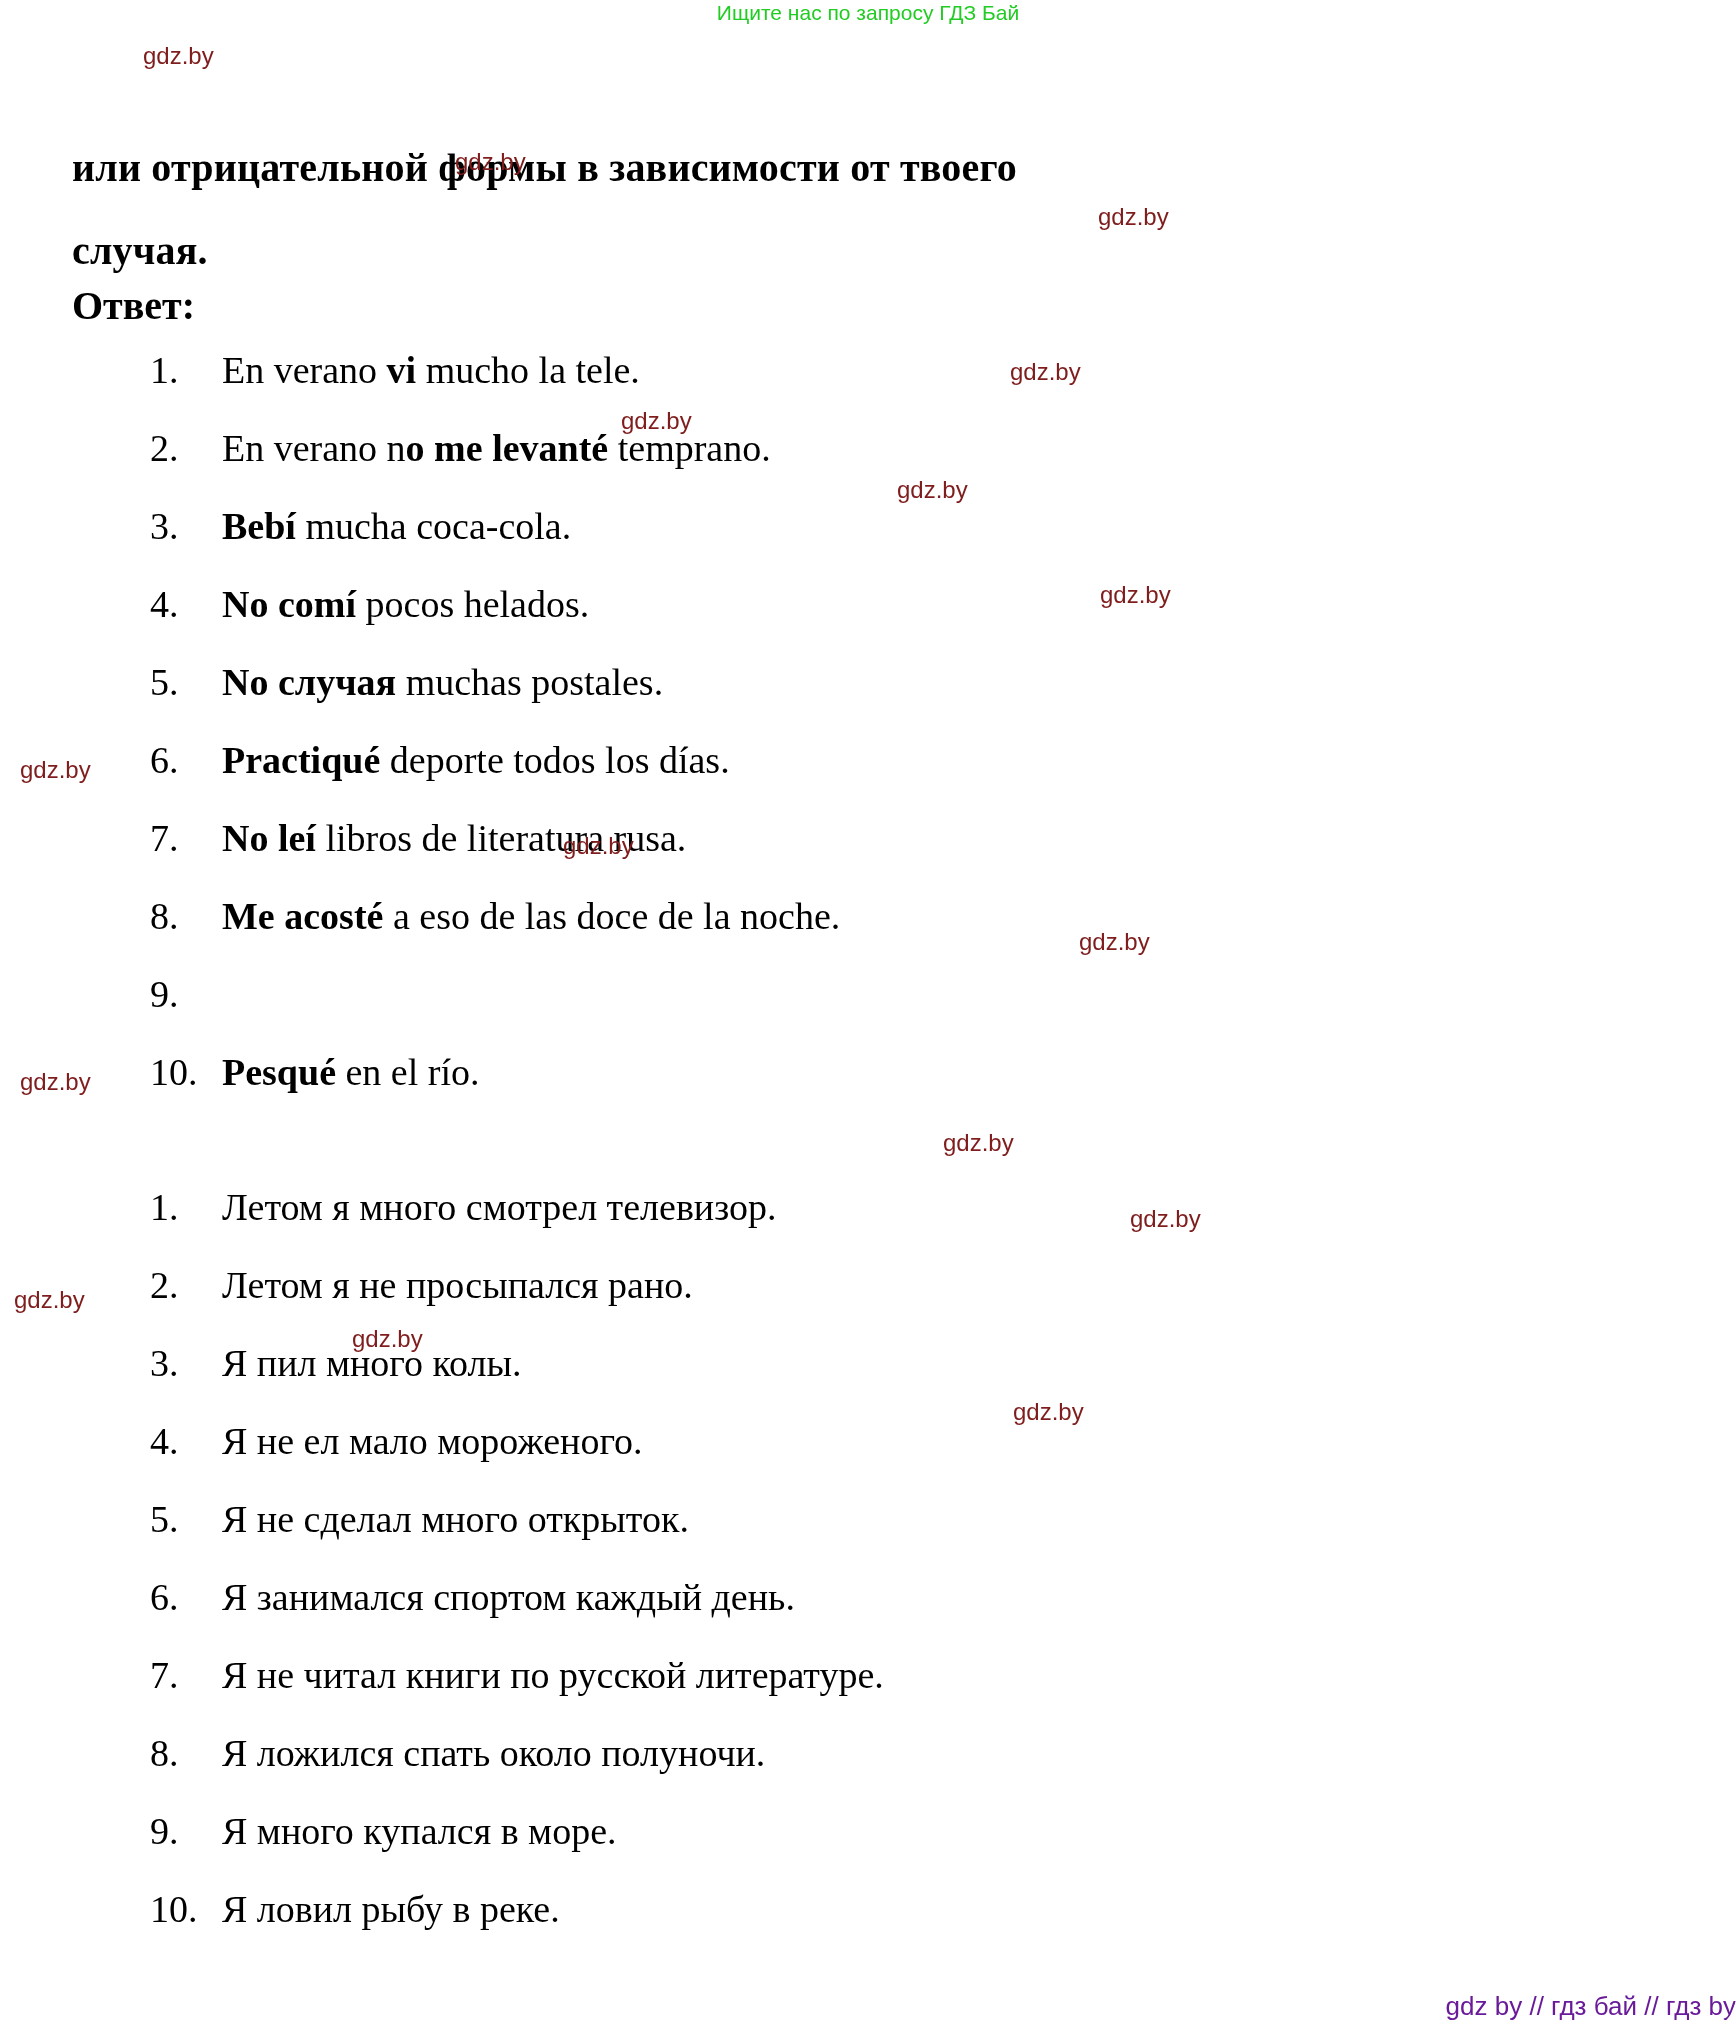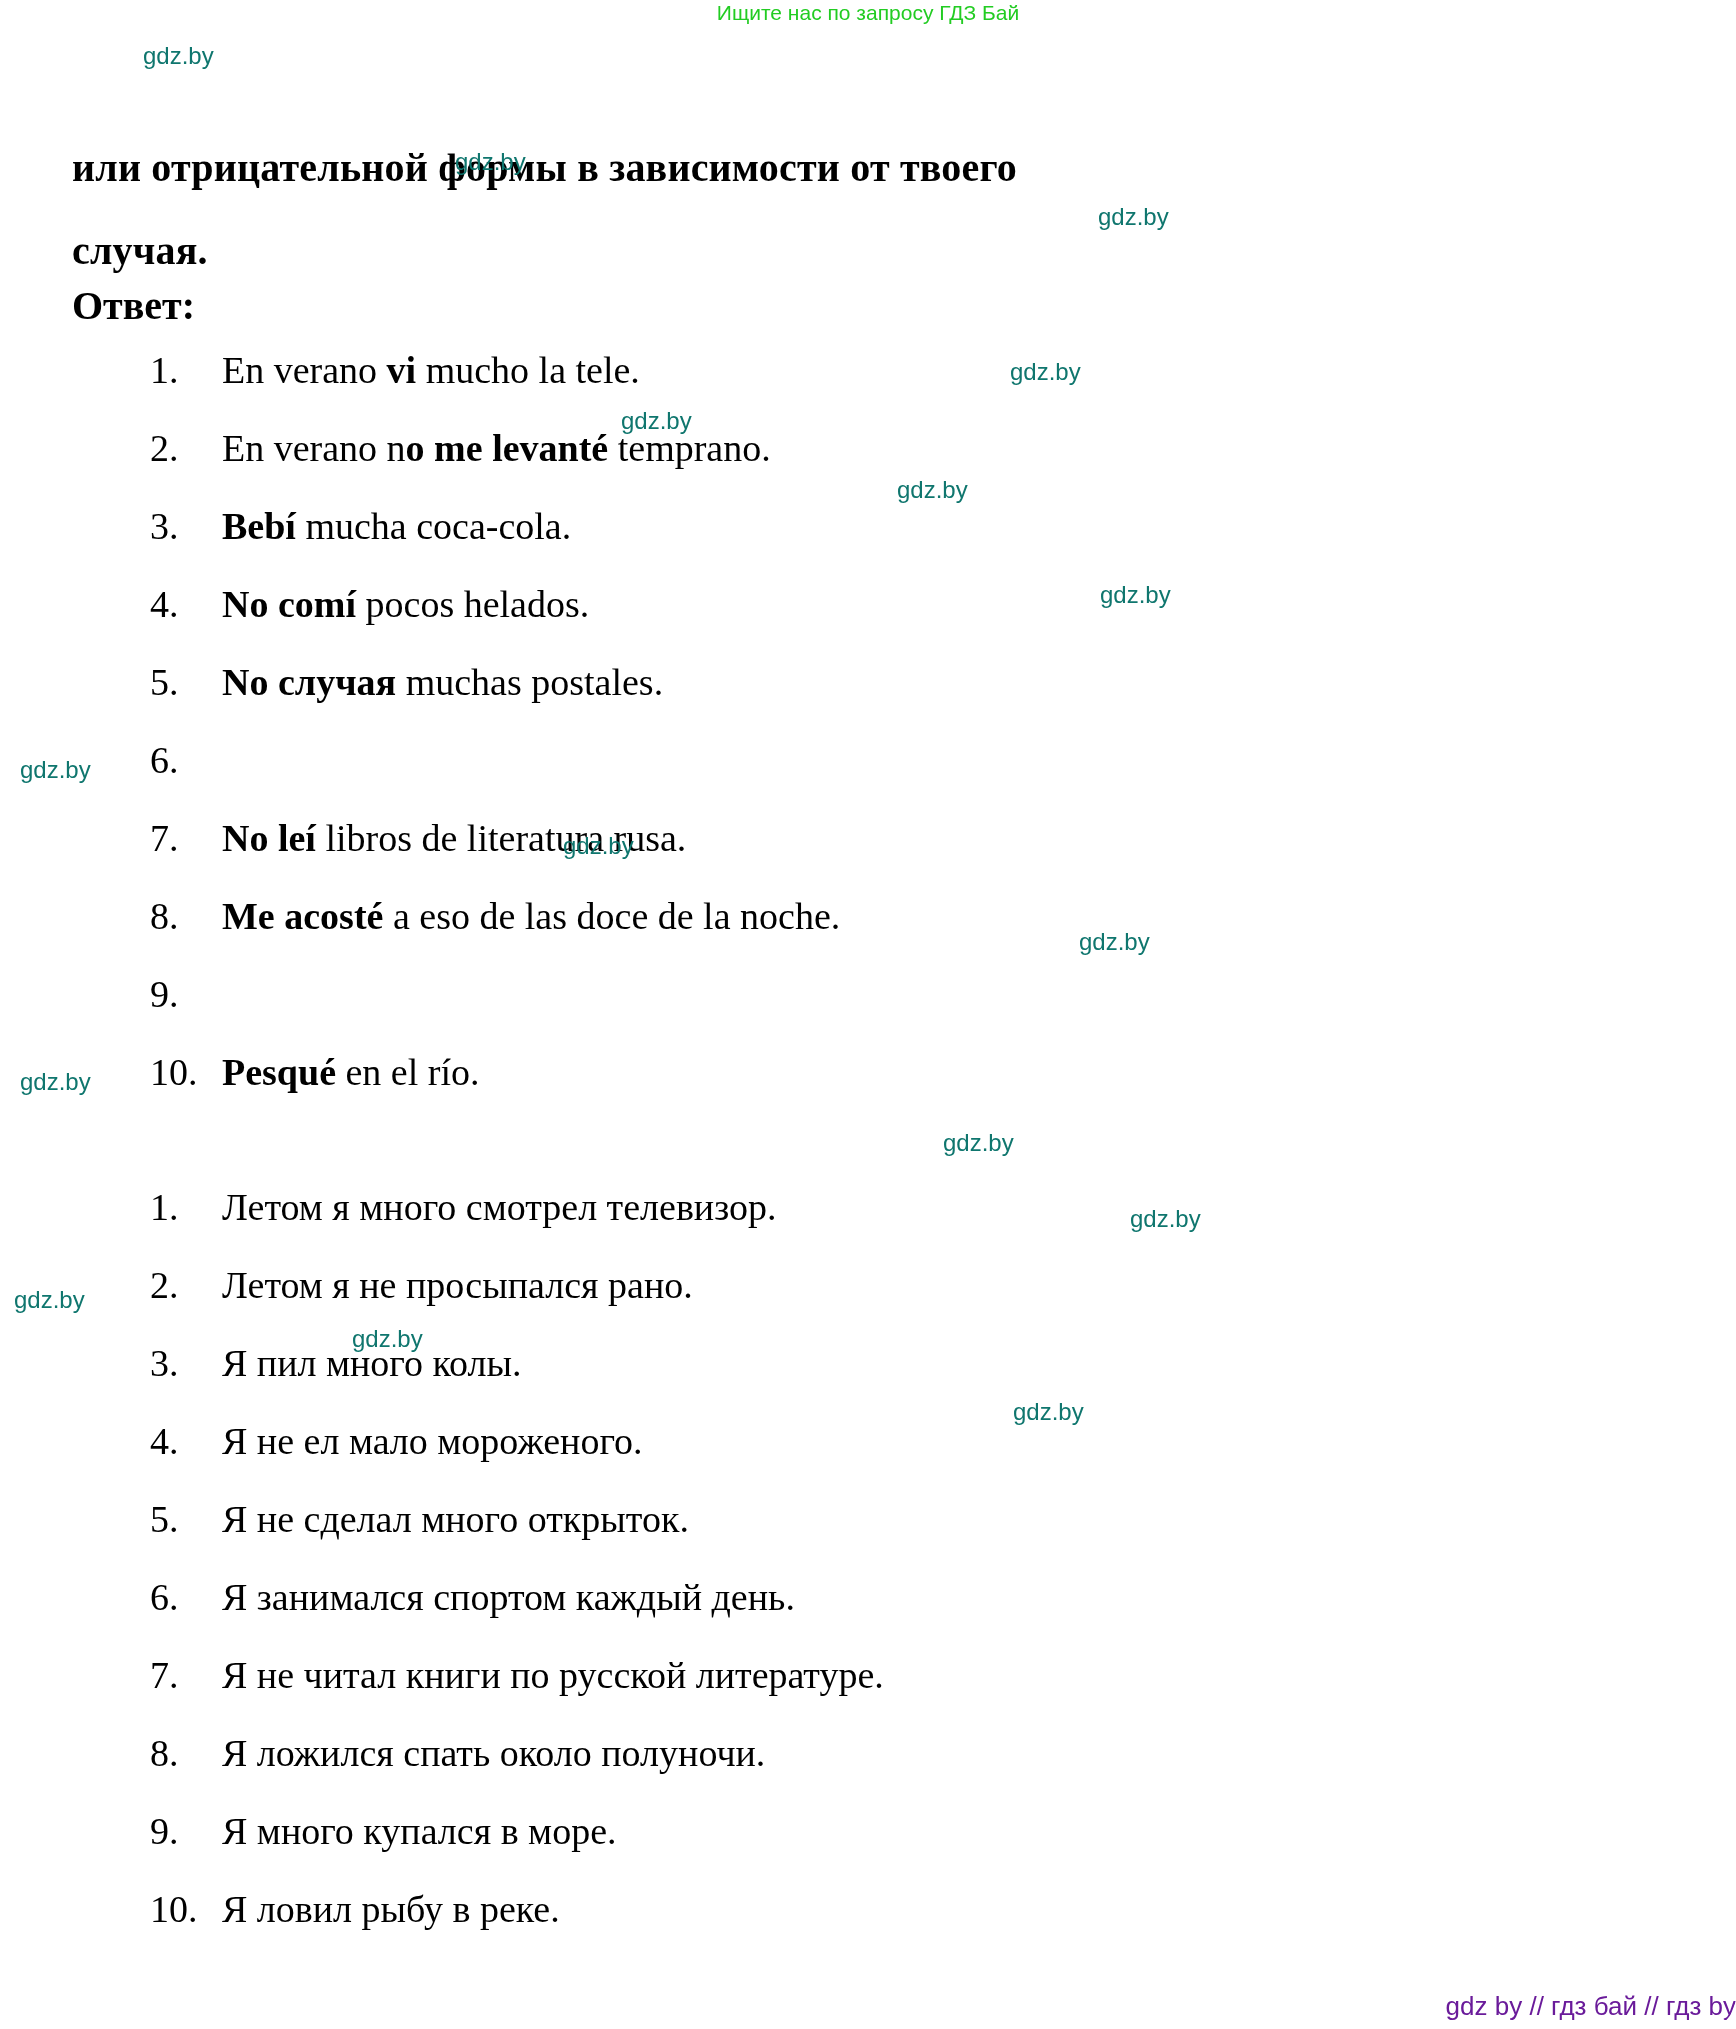--- a/index.html
+++ b/index.html
@@ -100,21 +100,21 @@
     display: inline-block;
   }
   b.em { font-weight: bold; }
 
   
   .wm {
     position: absolute;
     font-family: "Liberation Sans", "DejaVu Sans", sans-serif;
     font-size: 24px;
     line-height: 28px;
-    color: #0f766e;
+    color: #7f1d1d;
     white-space: nowrap;
     font-weight: normal;
     text-align: right;
   }
 
   
   .footer {
     position: absolute;
     left: 0;
     bottom: 8px;
@@ -159,20 +159,21 @@
         <li>
           <span class="num">4.</span>
           <span class="txt"><span></span><b class="em">No comí</b><span> pocos helados.</span></span>
         </li>
         <li>
           <span class="num">5.</span>
           <span class="txt"><span></span><b class="em">No случая</b><span> muchas postales.</span></span>
         </li>
         <li>
           <span class="num">6.</span>
+          <span class="txt"><span></span><b class="em">Practiqué</b><span> deporte todos los días.</span></span>
         </li>
         <li>
           <span class="num">7.</span>
           <span class="txt"><span></span><b class="em">No leí</b><span> libros de literatura rusa.</span></span>
         </li>
         <li>
           <span class="num">8.</span>
           <span class="txt"><span></span><b class="em">Me acosté</b><span> a eso de las doce de la noche.</span></span>
         </li>
         <li>

